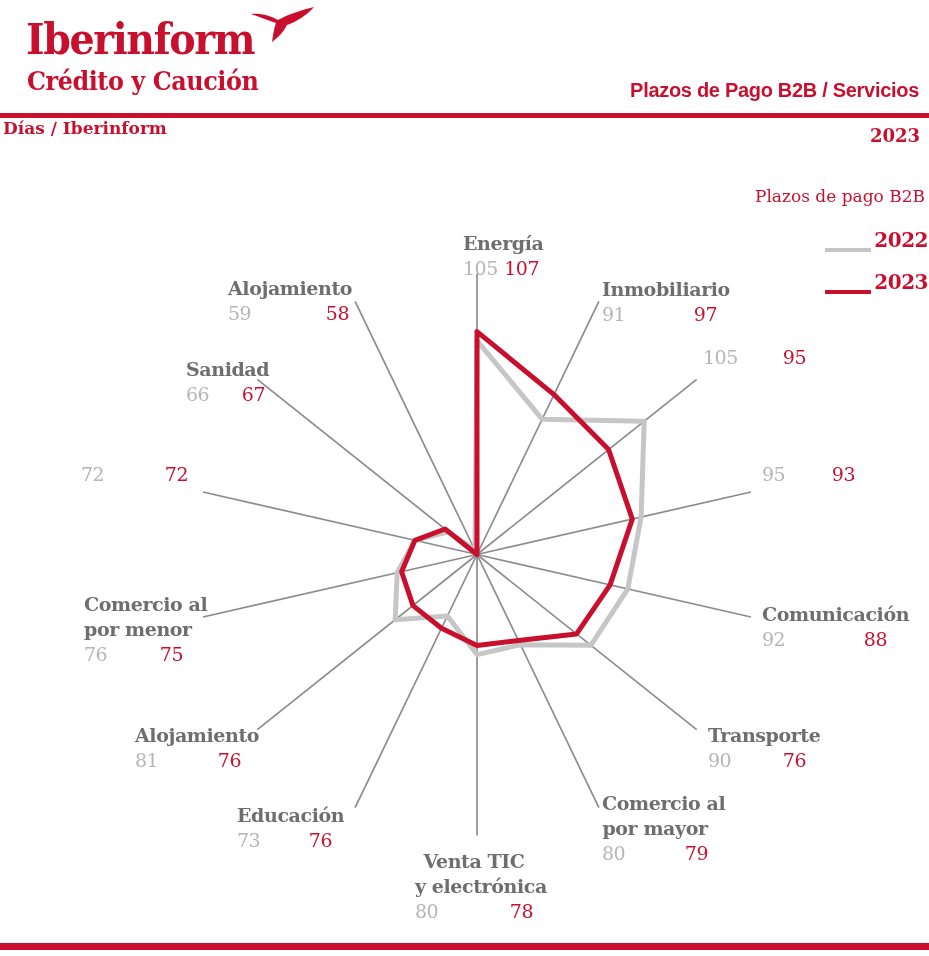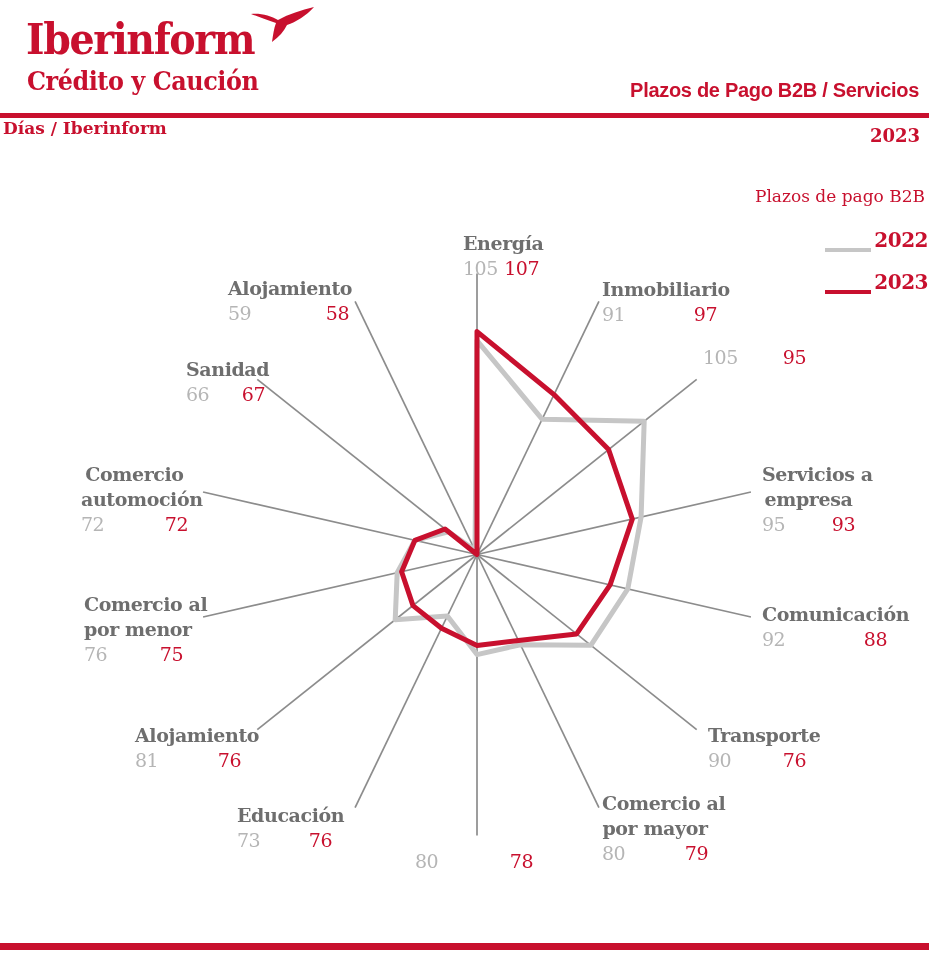--- a/index.html
+++ b/index.html
@@ -131,24 +131,20 @@
         <span class="v2023">97</span>
       </div>
     </div>
     <div class="cat-label" style="left: 703px; top: 345px; width: 103px;">
       <div class="cat-values">
         <span class="v2022">105</span>
         <span class="v2023">95</span>
       </div>
     </div>
     <div class="cat-label" style="left: 762px; top: 462px; width: 93px;">
-      <div class="cat-title">
-        <div>Servicios a</div>
-        <div>empresa</div>
-      </div>
       <div class="cat-values">
         <span class="v2022">95</span>
         <span class="v2023">93</span>
       </div>
     </div>
     <div class="cat-label" style="left: 762px; top: 602px; width: 125px;">
       <div class="cat-title">
         <div>Comunicación</div>
       </div>
       <div class="cat-values">
@@ -169,20 +165,24 @@
       <div class="cat-title">
         <div>Comercio al</div>
         <div>por mayor</div>
       </div>
       <div class="cat-values">
         <span class="v2022">80</span>
         <span class="v2023">79</span>
       </div>
     </div>
     <div class="cat-label" style="left: 415px; top: 849px; width: 118px;">
+      <div class="cat-title">
+        <div>Venta TIC</div>
+        <div>y electrónica</div>
+      </div>
       <div class="cat-values">
         <span class="v2022">80</span>
         <span class="v2023">78</span>
       </div>
     </div>
     <div class="cat-label" style="left: 237px; top: 803px; width: 95px;">
       <div class="cat-title">
         <div>Educación</div>
       </div>
       <div class="cat-values">
@@ -203,24 +203,20 @@
       <div class="cat-title">
         <div>Comercio al</div>
         <div>por menor</div>
       </div>
       <div class="cat-values">
         <span class="v2022">76</span>
         <span class="v2023">75</span>
       </div>
     </div>
     <div class="cat-label" style="left: 81px; top: 462px; width: 107px;">
-      <div class="cat-title">
-        <div>Comercio</div>
-        <div>automoción</div>
-      </div>
       <div class="cat-values">
         <span class="v2022">72</span>
         <span class="v2023">72</span>
       </div>
     </div>
     <div class="cat-label" style="left: 171px; top: 357px; width: 79px; margin-left: 15px;">
       <div class="cat-title">
         <div>Sanidad</div>
       </div>
       <div class="cat-values">

